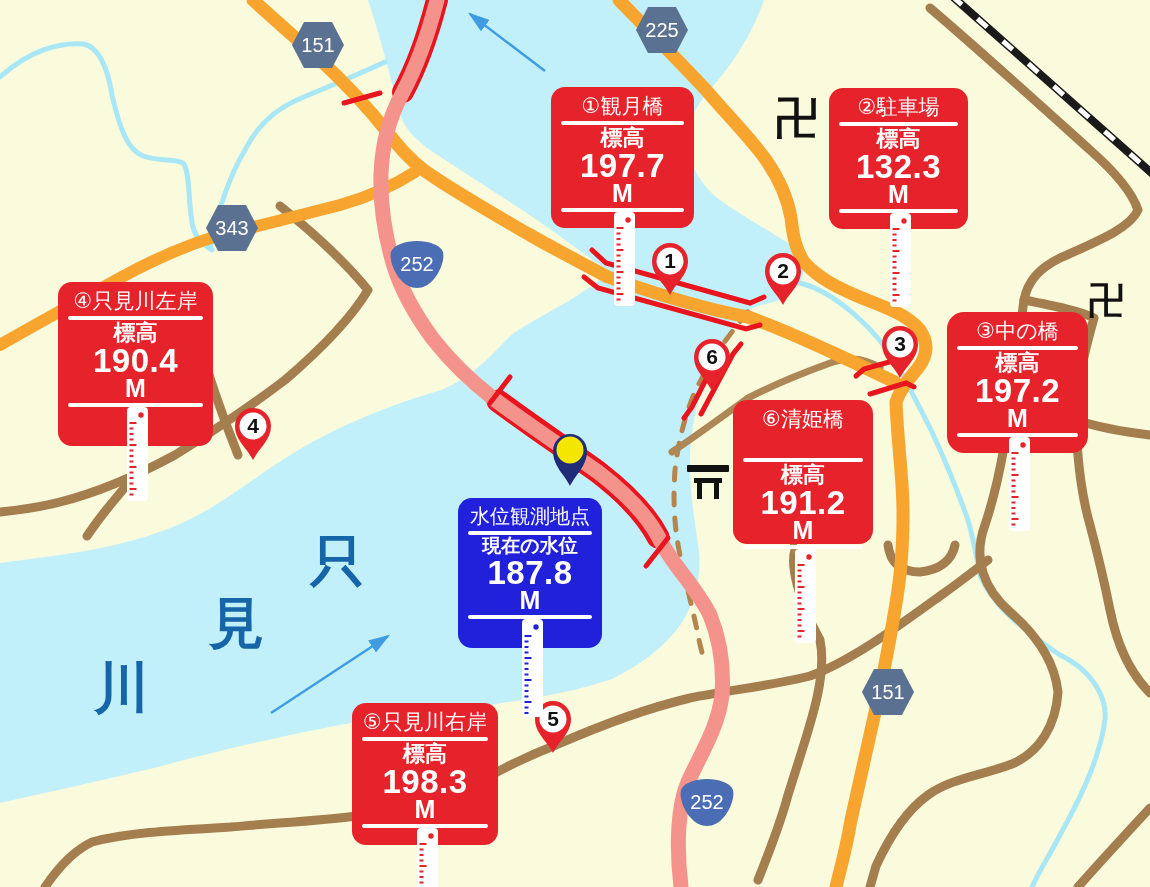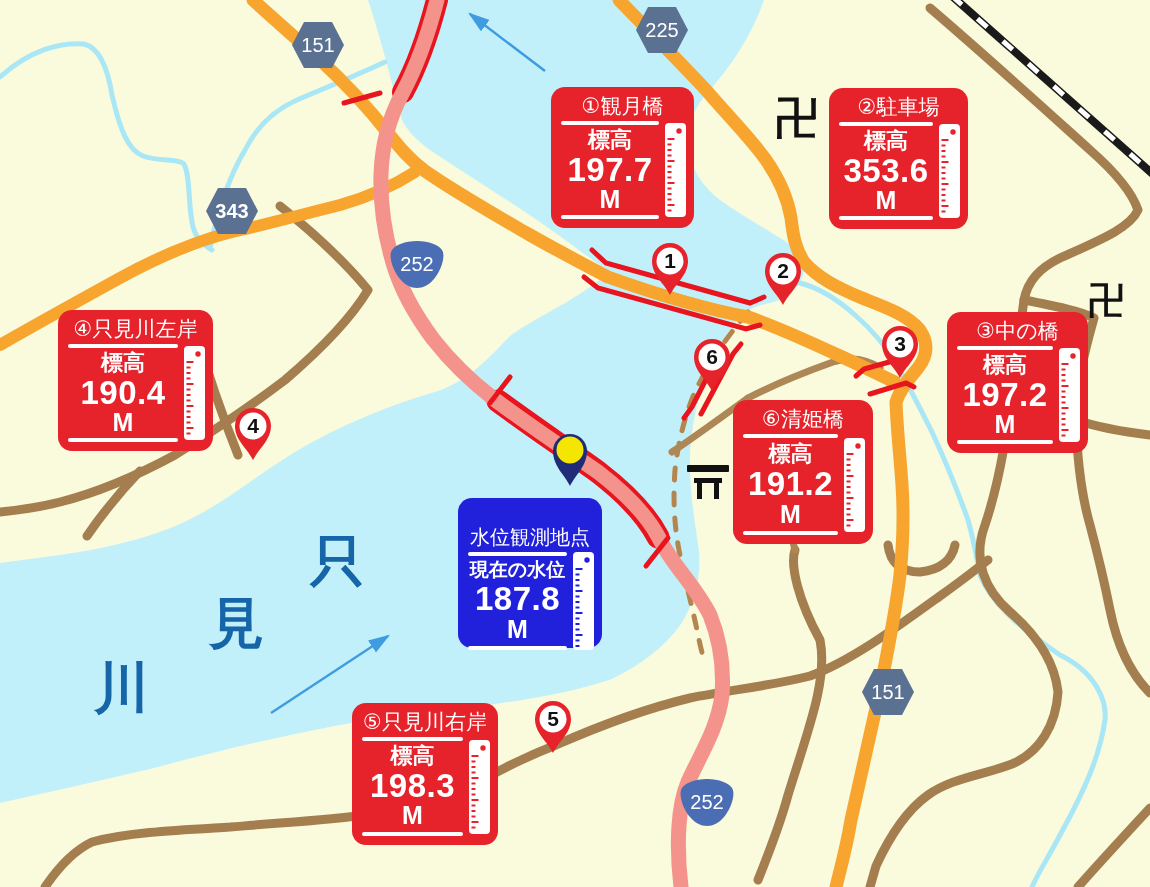--- a/index.html
+++ b/index.html
@@ -7,22 +7,22 @@
   #stage{position:relative;width:1150px;height:887px;background:#fafadc;overflow:hidden;}
   #mapsvg{position:absolute;left:0;top:0;}
 
   
   .card{position:absolute;border-radius:14px;color:#fff;box-sizing:border-box;
         display:flex;flex-direction:column;padding:6px 8px 9px 8px;z-index:30;}
   .card.red{background:#e6222b;}
   .card.blue{background:#2121dc;}
   .card-title{font-weight:normal;text-align:center;font-size:21px;line-height:1.25;
               white-space:nowrap;letter-spacing:0px;}
-  .card.blue .card-title{font-size:20px;margin-top:21px;}
-  .card-body{display:flex;flex-direction:row;align-items:stretch;flex:1;margin-top:2px;}
+  .card.blue .card-title{font-size:20px;}
+  .card-body{display:flex;flex-direction:column;align-items:stretch;flex:1;margin-top:2px;}
   .card-left{flex:1;display:flex;flex-direction:column;align-items:center;justify-content:space-between;padding:0 2px;}
   .rule{height:4px;border-radius:2px;background:#fff;width:100%;}
   .card-label{font-size:22px;font-weight:bold;line-height:1.05;margin-top:1px;}
   .card.blue .card-label{font-size:19px;}
   .card-value{font-size:33px;font-weight:bold;line-height:1.0;letter-spacing:0.5px;}
   .card-unit{font-size:25px;font-weight:bold;line-height:0.95;margin-bottom:2px;}
   .ruler{flex:0 0 auto;margin-left:4px;align-self:center;}
   .card.red .ruler{color:#e6222b;}
   .card.blue .ruler{color:#2121dc;}
 
@@ -143,21 +143,21 @@
         <polygon points="14,2 42,2 54,25 42,48 14,48 2,25" fill="#5b7191"></polygon>
     <text x="28" y="32">151</text>
       </svg>
   </div>
   <div class="badge" style="left:634px;top:5px;text-align:right;">
     <svg width="56" height="50">
         <polygon points="14,2 42,2 54,25 42,48 14,48 2,25" fill="#5b7191"></polygon>
     <text x="28" y="32">225</text>
       </svg>
   </div>
-  <div class="badge" style="left:204px;top:186px;font-weight:bold;">
+  <div class="badge" style="left:204px;top:203px;">
     <svg width="56" height="50">
         <polygon points="14,2 42,2 54,25 42,48 14,48 2,25" fill="#5b7191"></polygon>
     <text x="28" y="32">343</text>
       </svg>
   </div>
   <div class="badge" style="left:388px;top:238px;">
     <svg width="58" height="52">
         <path d="M29,3 C41,3 51,7 54,12 C58,18 53,33 46,41 C41,47 35,50 29,50 C23,50 17,47 12,41 C5,33 0,18 4,12 C7,7 17,3 29,3 Z" fill="#4a6db3"></path>
     <text x="29" y="33">252</text>
       </svg>
@@ -257,48 +257,48 @@
         </svg>
     </div>
   </div>
 
   <div class="card red" style="left:829px;top:88px;width:139px;height:141px;">
     <div class="card-title">②駐車場</div>
     <div class="card-body">
       <div class="card-left">
         <div class="rule"></div>
         <div class="card-label">標高</div>
-        <div class="card-value">353.6</div>
-        <div class="card-unit">M</div>
-        <div class="rule"></div>
-      </div>
-      <svg class="ruler" width="21" height="94">
-          <rect x="0" y="0" width="21" height="94" rx="4" fill="#fff"></rect>
-          <g fill="currentColor">
-            <circle cx="14" cy="8" r="2.7"></circle>
-            <rect x="2.5" y="15" width="7" height="2"></rect>
-            <rect x="2.5" y="20.5" width="4" height="2"></rect>
-            <rect x="2.5" y="26" width="4" height="2"></rect>
-            <rect x="2.5" y="31.5" width="4" height="2"></rect>
-            <rect x="2.5" y="37" width="7" height="2"></rect>
-            <rect x="2.5" y="42.5" width="4" height="2"></rect>
-            <rect x="2.5" y="48" width="4" height="2"></rect>
-            <rect x="2.5" y="53.5" width="4" height="2"></rect>
-            <rect x="2.5" y="59" width="7" height="2"></rect>
-            <rect x="2.5" y="64.5" width="4" height="2"></rect>
-            <rect x="2.5" y="70" width="4" height="2"></rect>
-            <rect x="2.5" y="75.5" width="4" height="2"></rect>
-            <rect x="2.5" y="81" width="7" height="2"></rect>
-            <rect x="2.5" y="86.5" width="4" height="2"></rect>
-          </g>
-        </svg>
-    </div>
-  </div>
-
-  <div class="card red" style="left:947px;top:312px;width:141px;height:141px;">
+        <div class="card-value">132.3</div>
+        <div class="card-unit">M</div>
+        <div class="rule"></div>
+      </div>
+      <svg class="ruler" width="21" height="94">
+          <rect x="0" y="0" width="21" height="94" rx="4" fill="#fff"></rect>
+          <g fill="currentColor">
+            <circle cx="14" cy="8" r="2.7"></circle>
+            <rect x="2.5" y="15" width="7" height="2"></rect>
+            <rect x="2.5" y="20.5" width="4" height="2"></rect>
+            <rect x="2.5" y="26" width="4" height="2"></rect>
+            <rect x="2.5" y="31.5" width="4" height="2"></rect>
+            <rect x="2.5" y="37" width="7" height="2"></rect>
+            <rect x="2.5" y="42.5" width="4" height="2"></rect>
+            <rect x="2.5" y="48" width="4" height="2"></rect>
+            <rect x="2.5" y="53.5" width="4" height="2"></rect>
+            <rect x="2.5" y="59" width="7" height="2"></rect>
+            <rect x="2.5" y="64.5" width="4" height="2"></rect>
+            <rect x="2.5" y="70" width="4" height="2"></rect>
+            <rect x="2.5" y="75.5" width="4" height="2"></rect>
+            <rect x="2.5" y="81" width="7" height="2"></rect>
+            <rect x="2.5" y="86.5" width="4" height="2"></rect>
+          </g>
+        </svg>
+    </div>
+  </div>
+
+  <div class="card red" style="left:947px;top:312px;width:141px;height:141px;border-radius:17px;">
     <div class="card-title">③中の橋</div>
     <div class="card-body">
       <div class="card-left">
         <div class="rule"></div>
         <div class="card-label">標高</div>
         <div class="card-value">197.2</div>
         <div class="card-unit">M</div>
         <div class="rule"></div>
       </div>
       <svg class="ruler" width="21" height="94">
@@ -317,21 +317,21 @@
             <rect x="2.5" y="64.5" width="4" height="2"></rect>
             <rect x="2.5" y="70" width="4" height="2"></rect>
             <rect x="2.5" y="75.5" width="4" height="2"></rect>
             <rect x="2.5" y="81" width="7" height="2"></rect>
             <rect x="2.5" y="86.5" width="4" height="2"></rect>
           </g>
         </svg>
     </div>
   </div>
 
-  <div class="card red" style="left:58px;top:282px;width:155px;height:141px;margin-top:28px;">
+  <div class="card red" style="left:58px;top:282px;width:155px;height:164px;">
     <div class="card-title">④只見川左岸</div>
     <div class="card-body">
       <div class="card-left">
         <div class="rule"></div>
         <div class="card-label">標高</div>
         <div class="card-value">190.4</div>
         <div class="card-unit">M</div>
         <div class="rule"></div>
       </div>
       <svg class="ruler" width="21" height="94">
@@ -383,21 +383,21 @@
             <rect x="2.5" y="64.5" width="4" height="2"></rect>
             <rect x="2.5" y="70" width="4" height="2"></rect>
             <rect x="2.5" y="75.5" width="4" height="2"></rect>
             <rect x="2.5" y="81" width="7" height="2"></rect>
             <rect x="2.5" y="86.5" width="4" height="2"></rect>
           </g>
         </svg>
     </div>
   </div>
 
-  <div class="card red" style="left:733px;top:400px;width:140px;height:144px;">
+  <div class="card red" style="left:733px;top:400px;width:140px;height:144px;gap:24px;">
     <div class="card-title">⑥清姫橋</div>
     <div class="card-body">
       <div class="card-left">
         <div class="rule"></div>
         <div class="card-label">標高</div>
         <div class="card-value">191.2</div>
         <div class="card-unit">M</div>
         <div class="rule"></div>
       </div>
       <svg class="ruler" width="21" height="94">

